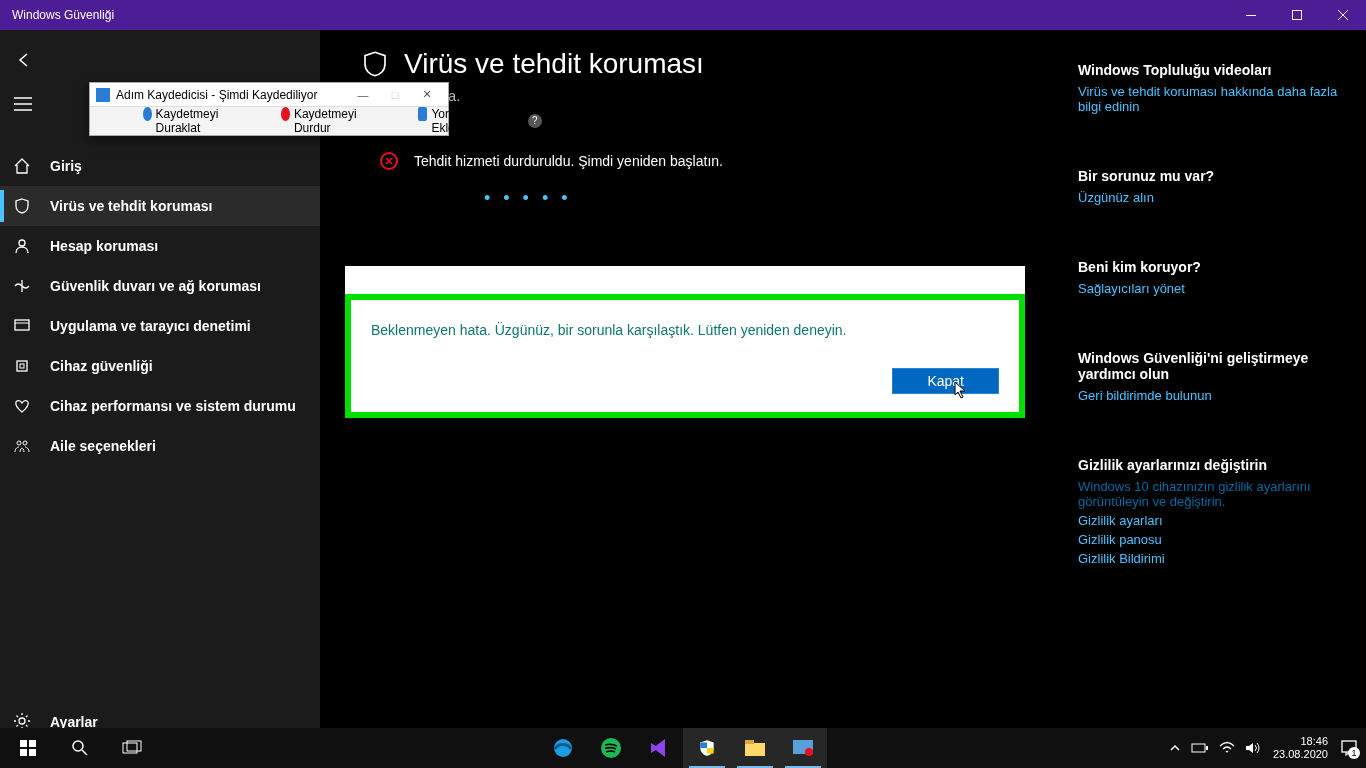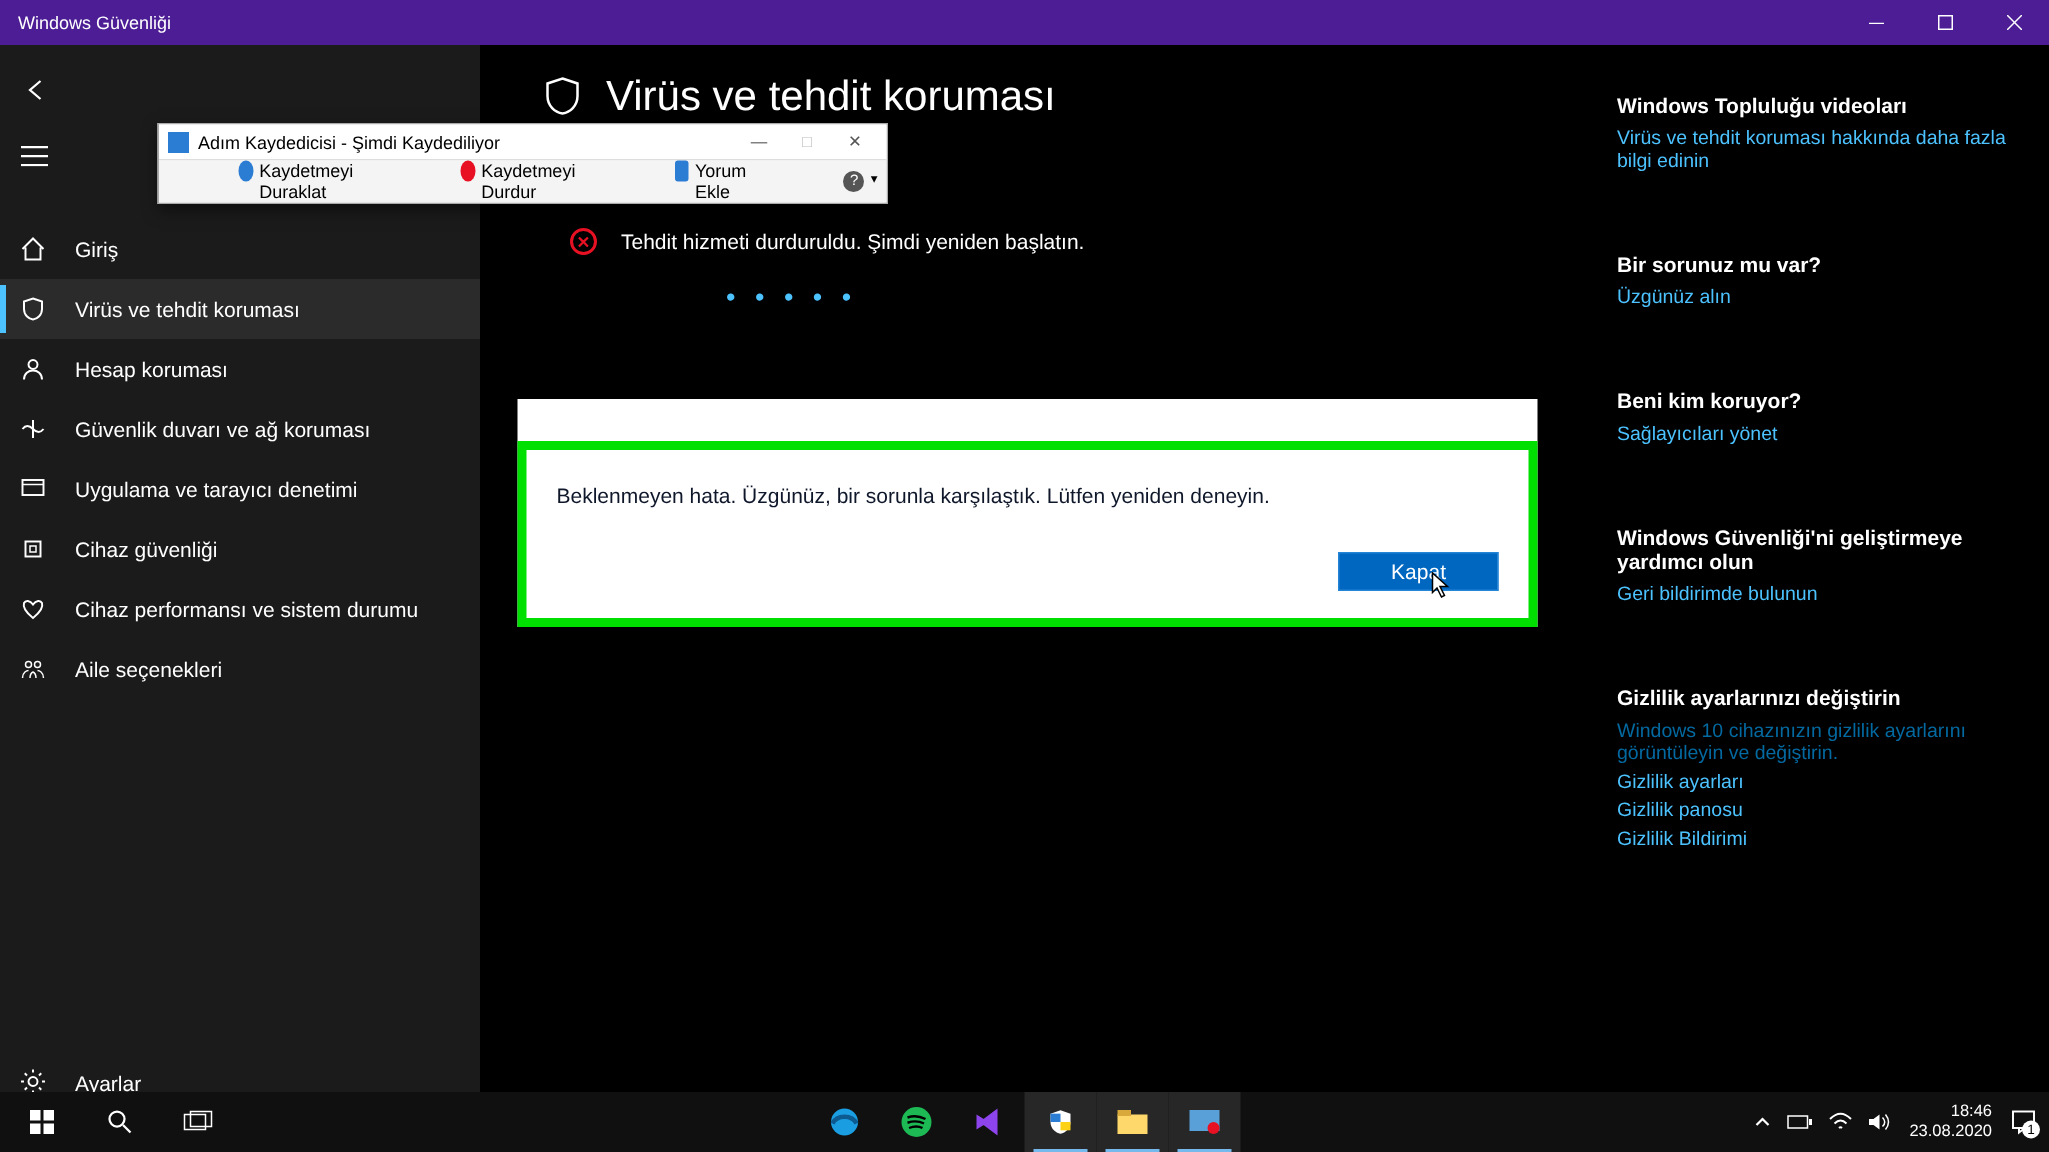--- a/index.html
+++ b/index.html
@@ -6,21 +6,21 @@
 html, body { width: 1366px; height: 768px; overflow: hidden; background: #000; color: #fff; }
 
 
 .titlebar { height: 30px; background: #4c1d95; display: flex; align-items: center; padding-left: 12px; font-size: 12px; justify-content: center; }
 .titlebar .win-controls { margin-left: auto; display: flex; }
 .titlebar .win-btn { width: 46px; height: 30px; display: flex; align-items: center; justify-content: center; color: #fff; }
 .titlebar .win-btn svg { stroke: #fff; }
 
 
 .app { display: flex; height: 708px; background: #000; }
-.sidebar { width: 320px; background: #1b1b1b; display: flex; flex-direction: column; padding-top: 8px; position: relative; }
+.sidebar { width: 320px; background: #1b1b1b; display: flex; flex-direction: column; padding-top: 8px; position: relative; font-weight: bold; }
 .back-btn { height: 44px; display: flex; align-items: center; padding-left: 14px; }
 .hamburger-btn { height: 44px; display: flex; align-items: center; padding-left: 14px; margin-bottom: 20px; }
 .nav-item { height: 40px; display: flex; align-items: center; padding-left: 12px; gap: 18px; font-size: 14px; cursor: pointer; position: relative; }
 .nav-item.selected { background: #2b2b2b; }
 .nav-item .indicator { position: absolute; left: 0; top: 4px; bottom: 4px; width: 4px; background: #4cc2ff; }
 .nav-icon { width: 20px; display: flex; justify-content: center; }
 .sidebar-spacer { flex: 1; }
 
 
 .content { flex: 1; padding: 18px 40px 0 40px; position: relative; background: #000; }
@@ -30,34 +30,34 @@
 
 .status-row { display: flex; align-items: center; gap: 16px; margin-left: 20px; margin-bottom: 12px; }
 .status-icon { width: 18px; height: 18px; border-radius: 50%; border: 2px solid #e81123; display: flex; align-items: center; justify-content: center; color: #e81123; font-size: 11px; font-weight: bold; }
 .status-text { font-size: 14px; }
 .loading-dots { margin-left: 124px; margin-top: 18px; color: #4cc2ff; letter-spacing: 4px; font-size: 18px; }
 
 
 .dialog-wrap { position: absolute; left: 345px; top: 266px; width: 680px; }
 .dialog-top-white { height: 28px; background: #fff; }
 .dialog-highlight { border: 6px solid #00e000; background: #fff; padding: 22px 20px 18px 20px; }
-.dialog-msg { color: #0f172a; font-size: 14px; margin-bottom: 30px; }
+.dialog-msg { color: #0f766e; font-size: 14px; margin-bottom: 30px; }
 .dialog-actions { display: flex; justify-content: flex-end; }
 .dialog-btn { background: #0067c0; color: #fff; border: 1px solid #2484d6; padding: 4px 34px; font-size: 14px; position: relative; }
 .cursor-arrow { position: absolute; right: 30px; bottom: -6px; width: 14px; height: 18px; pointer-events: none; }
 
 
 .right-col { width: 300px; padding: 32px 28px 0 12px; font-size: 14px; }
 .r-heading { font-size: 14px; font-weight: 600; margin-bottom: 6px; }
 .r-text { font-size: 13px; color: #0369a1; margin-bottom: 2px; }
 .r-link { color: #4cc2ff; font-size: 13px; display: block; margin-top: 4px; cursor: pointer; }
 .r-block { margin-bottom: 54px; }
 
 
-.psr { position: absolute; left: 105px; top: 82px; width: 487px; background: #fff; color: #000; border: 1px solid #aaa; box-shadow: 0 4px 10px rgba(0,0,0,0.5); z-index: 50; }
+.psr { position: absolute; left: 89px; top: 82px; width: 360px; background: #fff; color: #000; border: 1px solid #aaa; box-shadow: 0 4px 10px rgba(0,0,0,0.5); z-index: 50; }
 .psr-title { height: 24px; background: #fff; display: flex; align-items: center; padding: 0 6px; font-size: 12px; border-bottom: 1px solid #ddd; }
 .psr-title-icon { width: 14px; height: 14px; background: #2b7cd3; margin-right: 6px; display: inline-block; }
 .psr-wc { margin-left: auto; display: flex; gap: 2px; }
 .psr-wc-btn { width: 30px; height: 20px; display: flex; align-items: center; justify-content: center; font-size: 11px; color: #555; }
 .psr-toolbar { height: 28px; display: flex; align-items: center; padding: 0 6px; gap: 10px; font-size: 12px; background: #f4f4f4; }
 .psr-tb-item { display: flex; align-items: flex-start; gap: 4px; cursor: pointer; padding-left: 47px; }
 .psr-ico { width: 14px; height: 14px; border-radius: 50%; display: inline-block; }
 .psr-ico.pause { background: #2b7cd3; }
 .psr-ico.stop { background: #e81123; }
 .psr-ico.comment { background: #2b7cd3; border-radius: 2px; }

